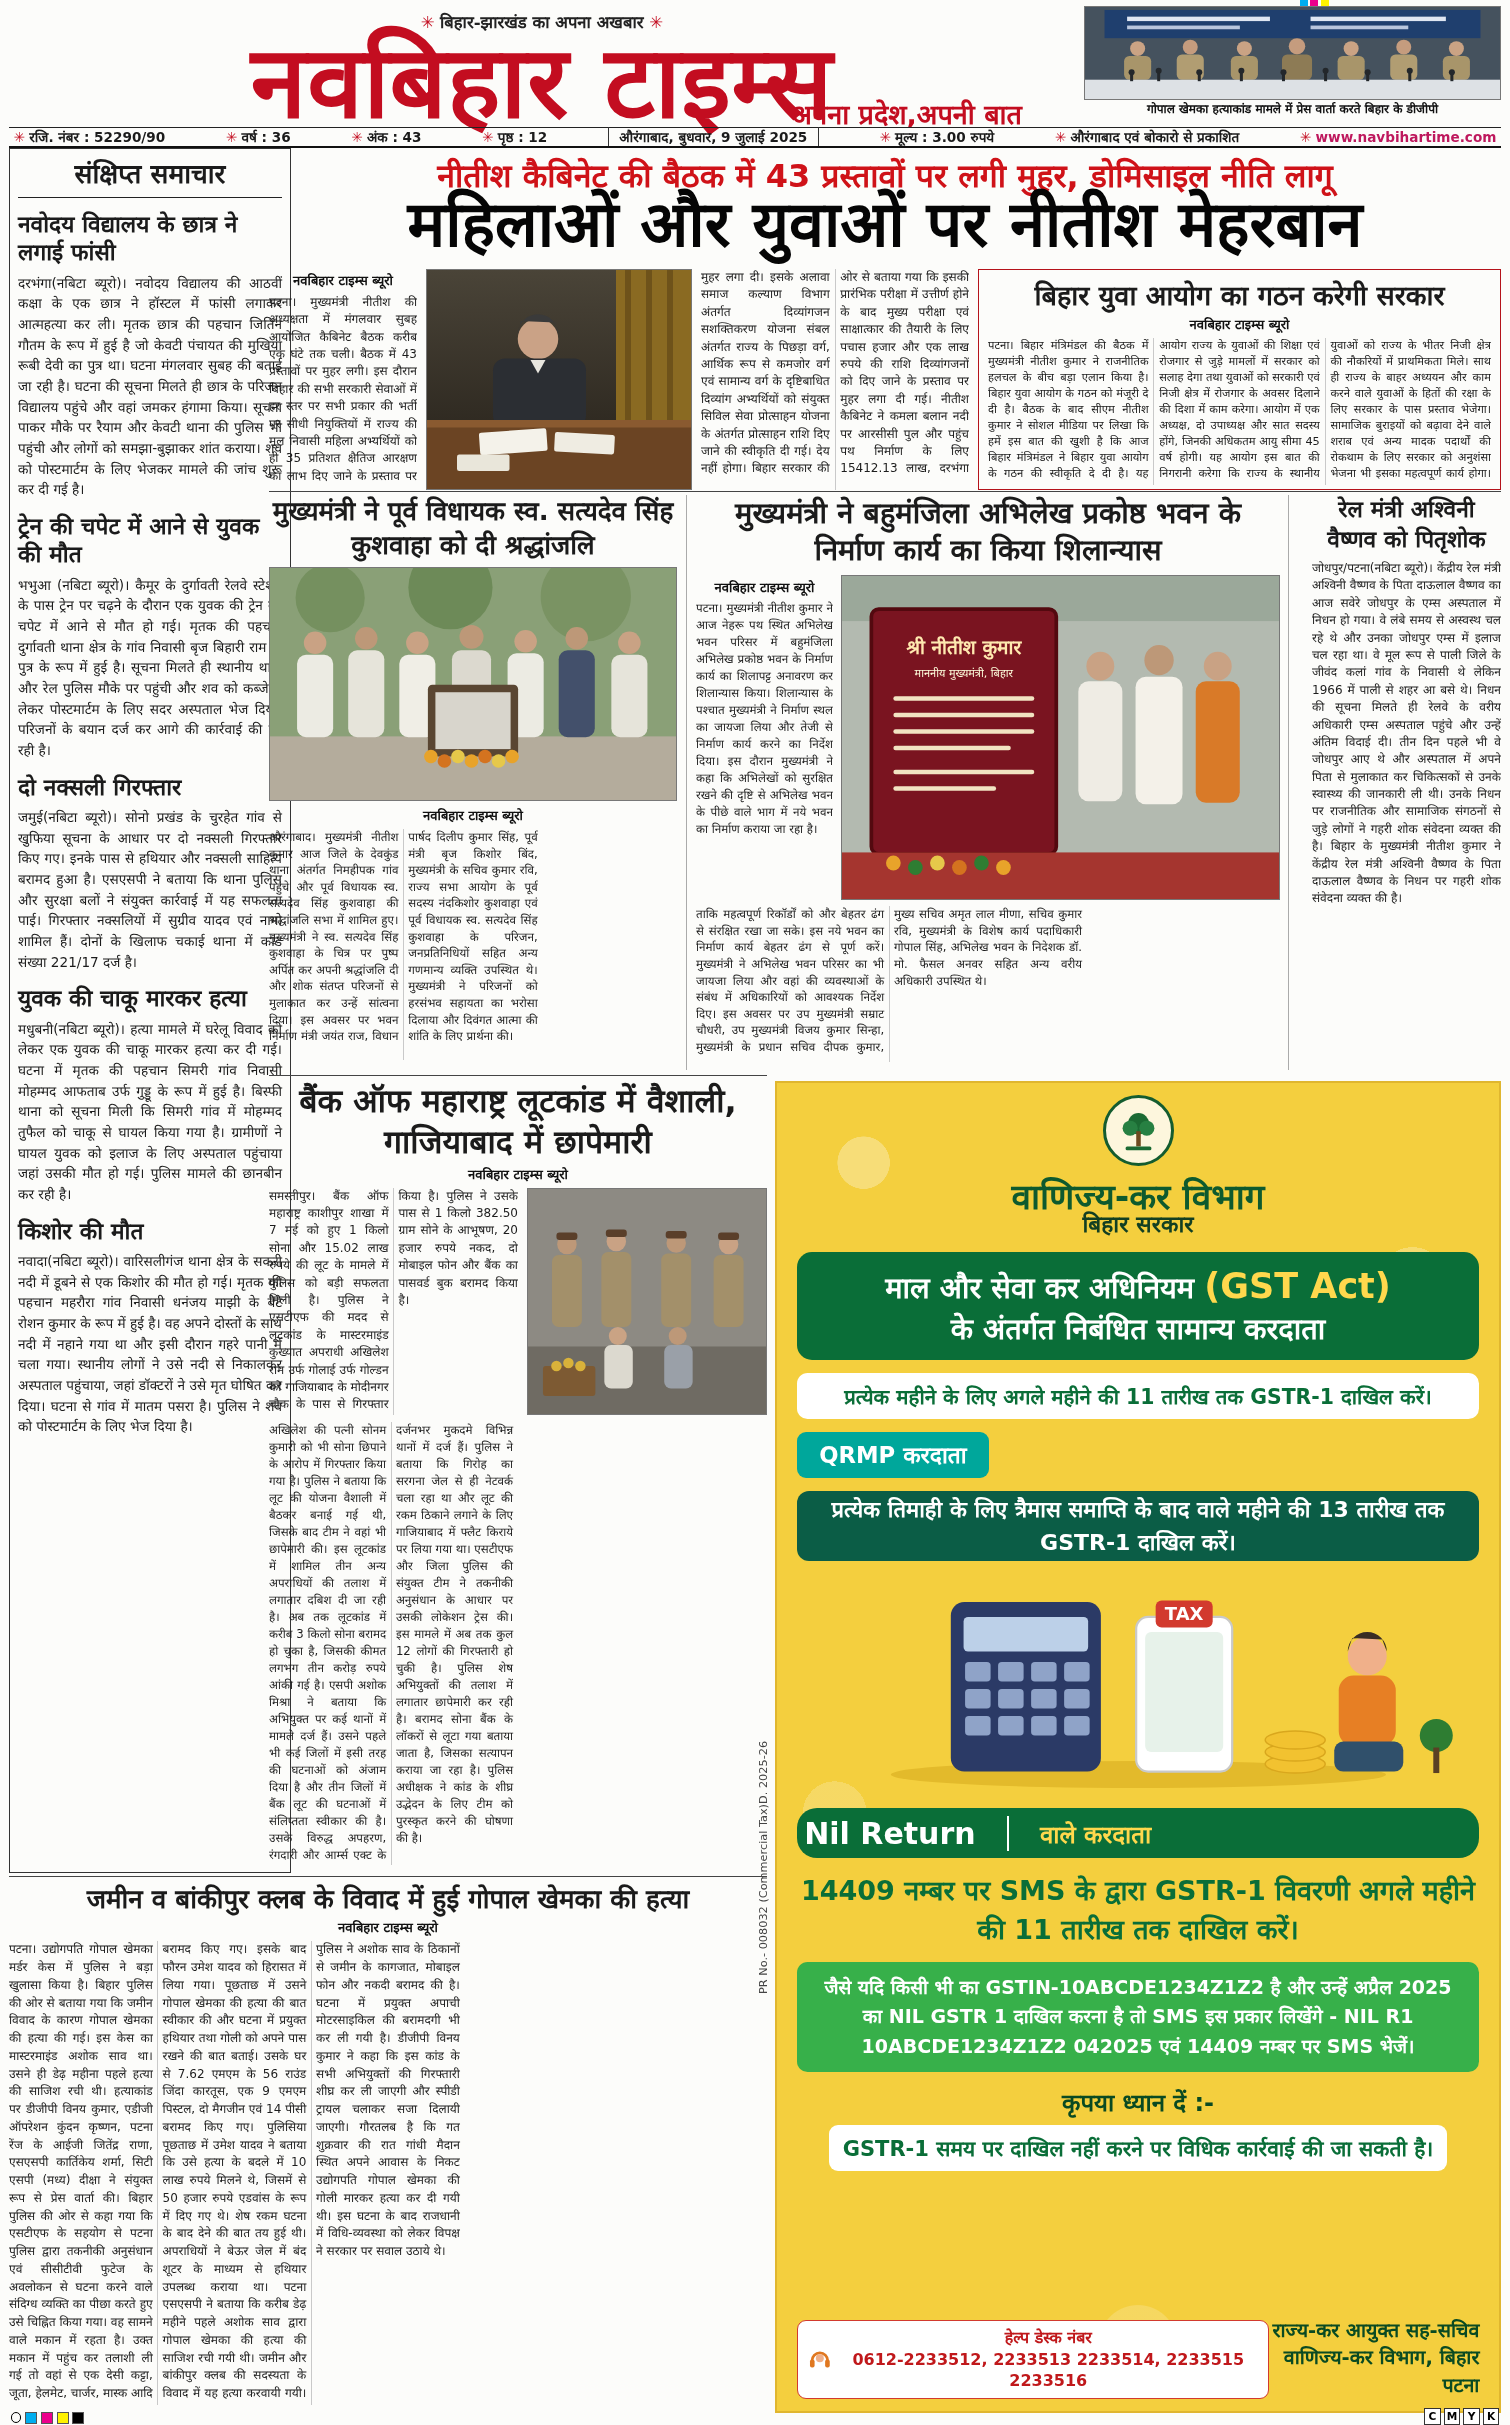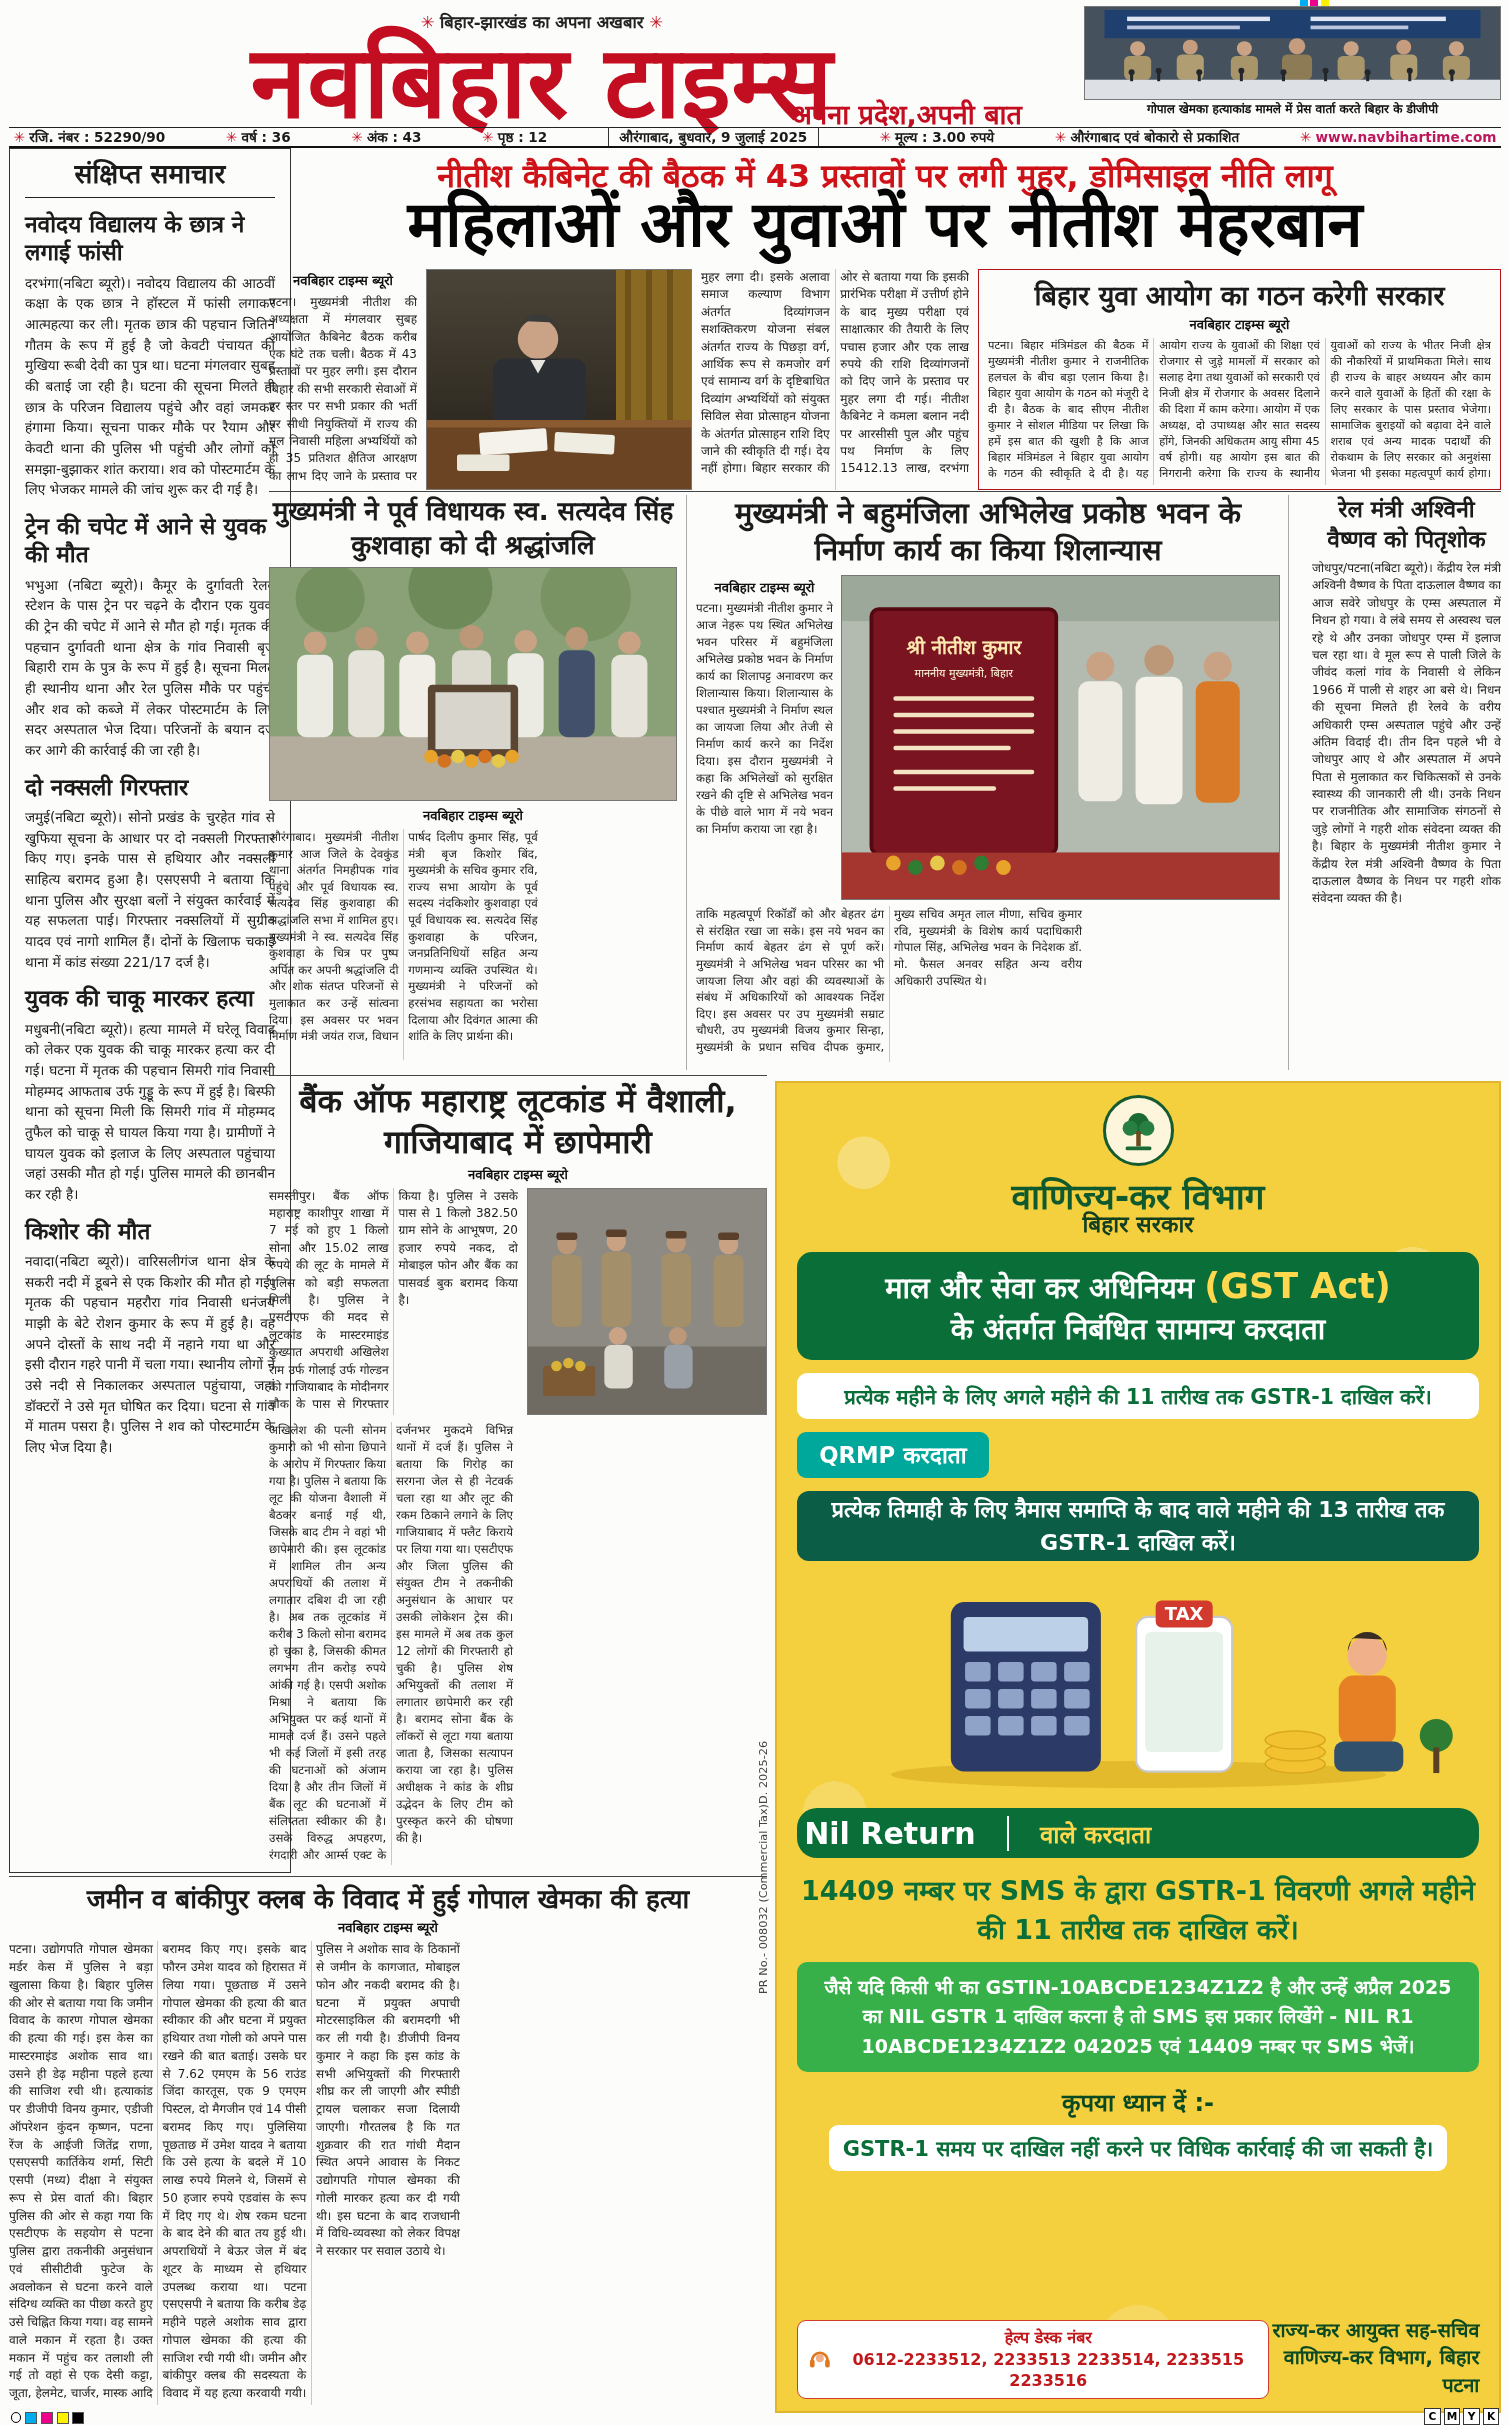--- a/index.html
+++ b/index.html
@@ -24,21 +24,21 @@
   
   .strap{position:absolute;left:269px;top:153px;width:1232px;text-align:center;font-size:32px;font-weight:800;color:#cf1218}
   .lead-hl{position:absolute;left:269px;top:192px;width:1232px;text-align:center;font-size:63px;font-weight:900;color:#050505;line-height:1.05}
 
   
   .byline{font-weight:800;text-align:center;font-size:13px;margin:2.3px 0 4.5px;color:#111}
   .body{font-size:12px;line-height:1.45;text-align:justify;color:#1d1d1d;overflow:hidden}
   .rule-h{position:absolute;border-top:1.1px solid #444}
 
   
-  .sidebar{position:absolute;left:9px;top:148px;width:282px;height:1725px;border:1.1px solid #333;padding:6px 15px;overflow:hidden}
+  .sidebar{position:absolute;left:9px;top:148px;width:282px;height:1725px;border:1.1px solid #333;padding:6px 8px;overflow:hidden}
   .sb-head{font-size:26.4px;font-weight:900;text-align:center;border-bottom:1.9px solid #222;padding-bottom:6px}
   .sb-title{font-size:22.7px;font-weight:800;text-align:left;line-height:1.25;margin:12px 0 6px}
   .sb-body{font-size:13.6px;line-height:1.52;text-align:justify}
 
   
   .lead-band{position:absolute;left:269px;top:269px;width:1232px;height:221px;display:flex;gap:9px}
   .lb-col1{width:148px}
   .lb-body{height:189px}
   .lead-photo{width:266px;height:221px;border:0.8px solid #777;flex:none}
   .lb-mid{flex:1;column-count:2;column-gap:10.6px;column-rule:0.8px solid #c9c9c9;column-fill:auto;height:221px}

